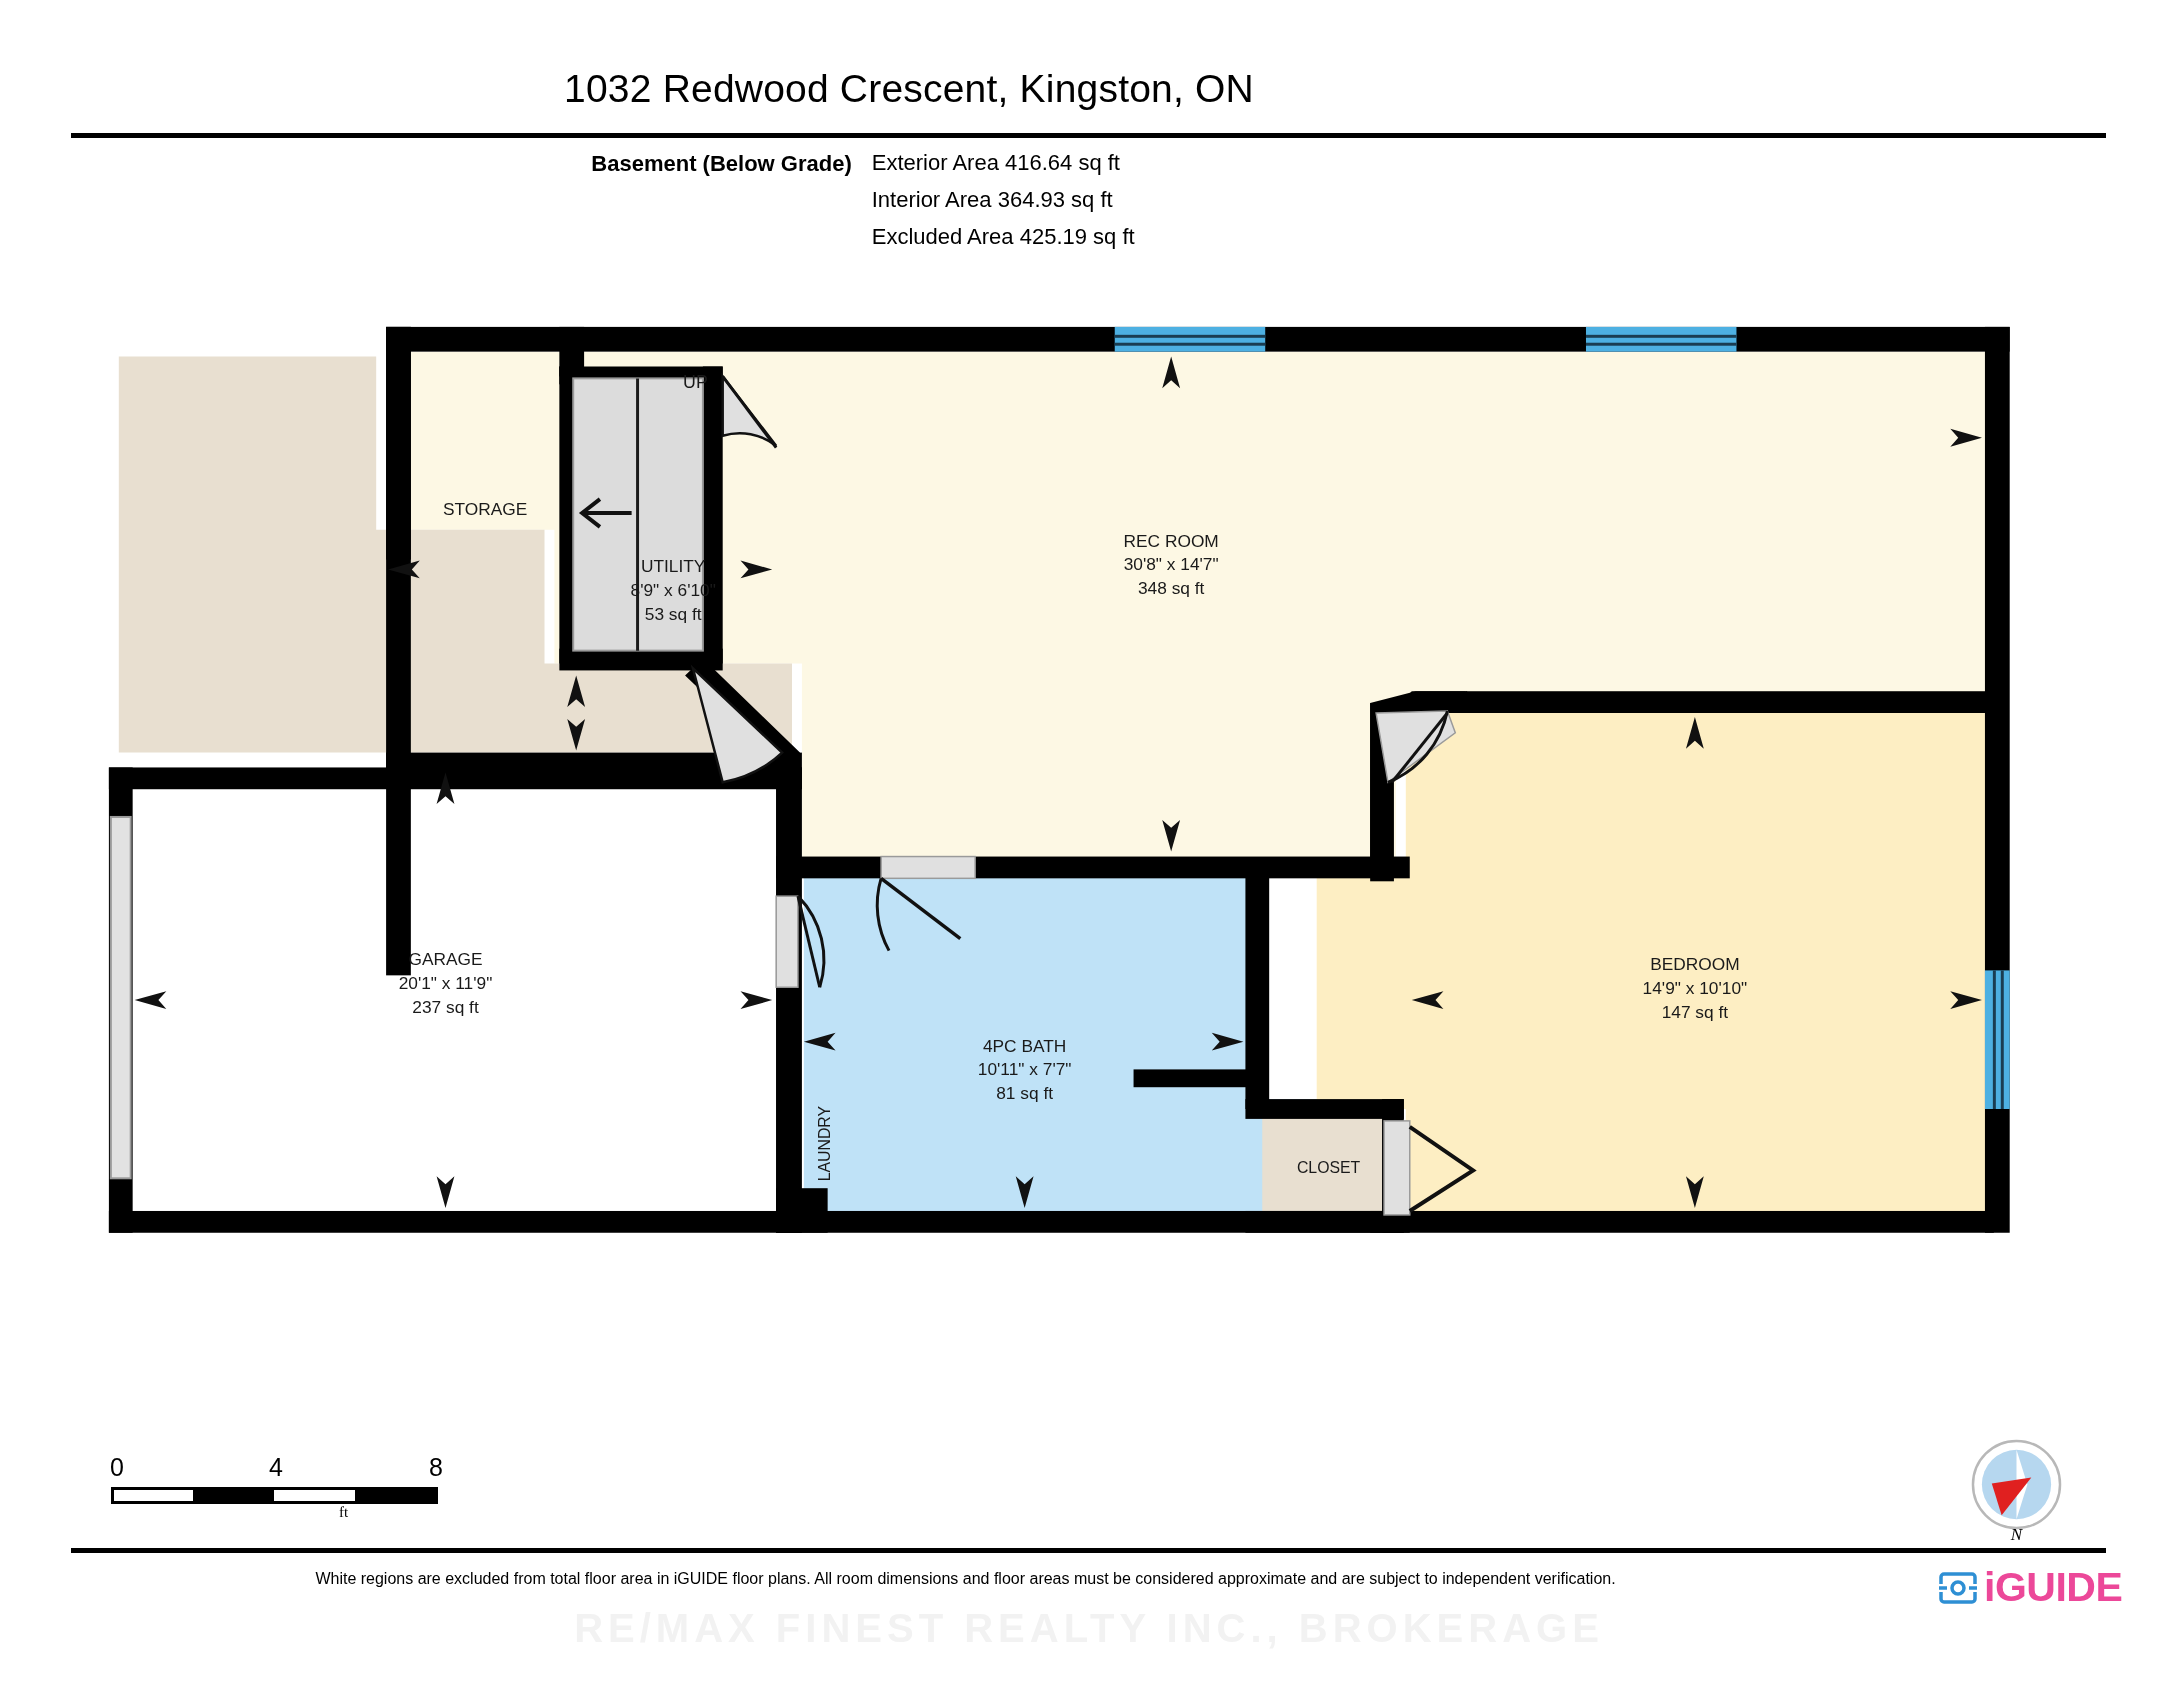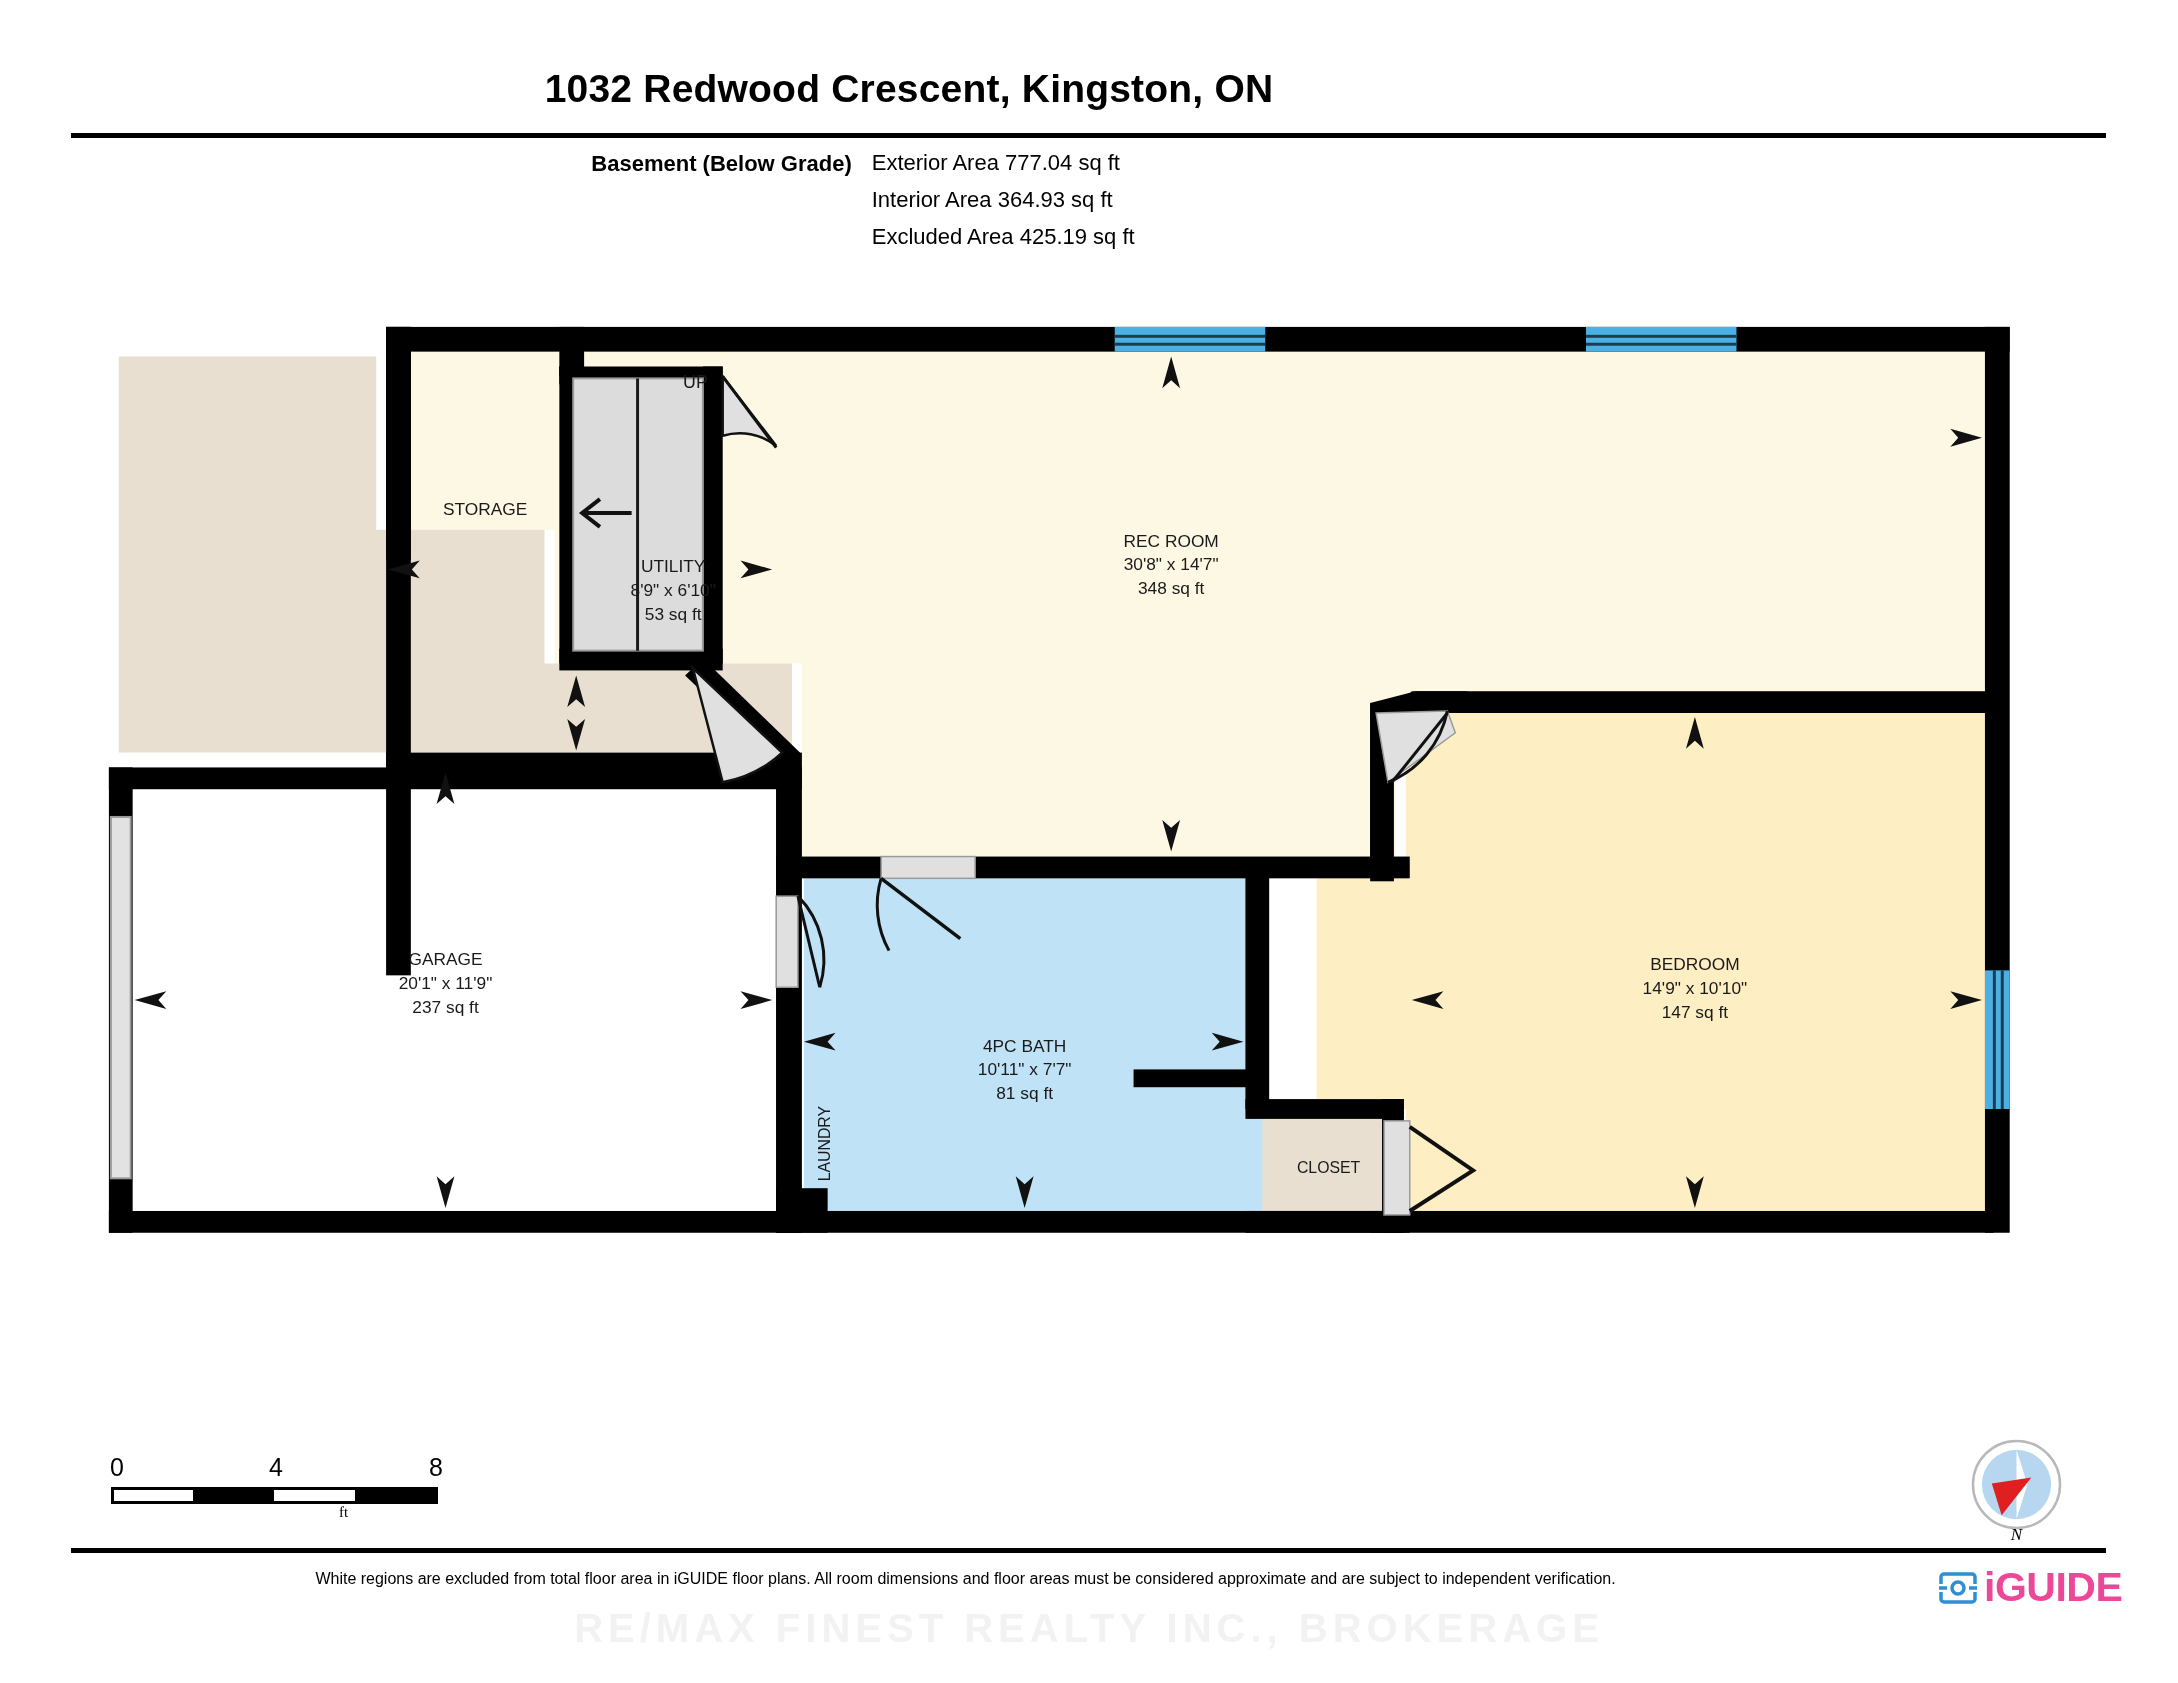--- a/index.html
+++ b/index.html
@@ -23,21 +23,21 @@
   }
 
   
   .title {
     position: absolute;
     top: 67px;
     left: 0;
     width: 1818px;
     text-align: center;
     font-size: 39px;
-    font-weight: bold;
+    font-weight: normal;
     letter-spacing: 0.2px;
     white-space: nowrap;
   }
   .header-rule {
     position: absolute;
     top: 133px;
     left: 71px;
     width: 2035px;
     height: 5px;
     background: #000;
@@ -231,21 +231,21 @@
 
 <div id="page">
 
   <div class="title">1032 Redwood Crescent, Kingston, ON</div>
   <div class="header-rule"></div>
 
   <div class="summary">
     <div class="summary-inner">
       <div class="summary-label">Basement (Below Grade)</div>
       <div class="summary-lines">
-        <div>Exterior Area 777.04 sq ft</div>
+        <div>Exterior Area 416.64 sq ft</div>
         <div>Interior Area 364.93 sq ft</div>
         <div>Excluded Area 425.19 sq ft</div>
       </div>
     </div>
   </div>
 
   <div id="plan-wrap">
     <svg id="plan" width="2000" height="1089" viewBox="0 0 2020 1100" xmlns="http://www.w3.org/2000/svg">
 
       <polygon points="300,35 1920,35 1920,380 1370,380 1320,400 1320,560 720,560 720,350 470,350 470,215 300,215" fill="#fdf8e4"></polygon>

